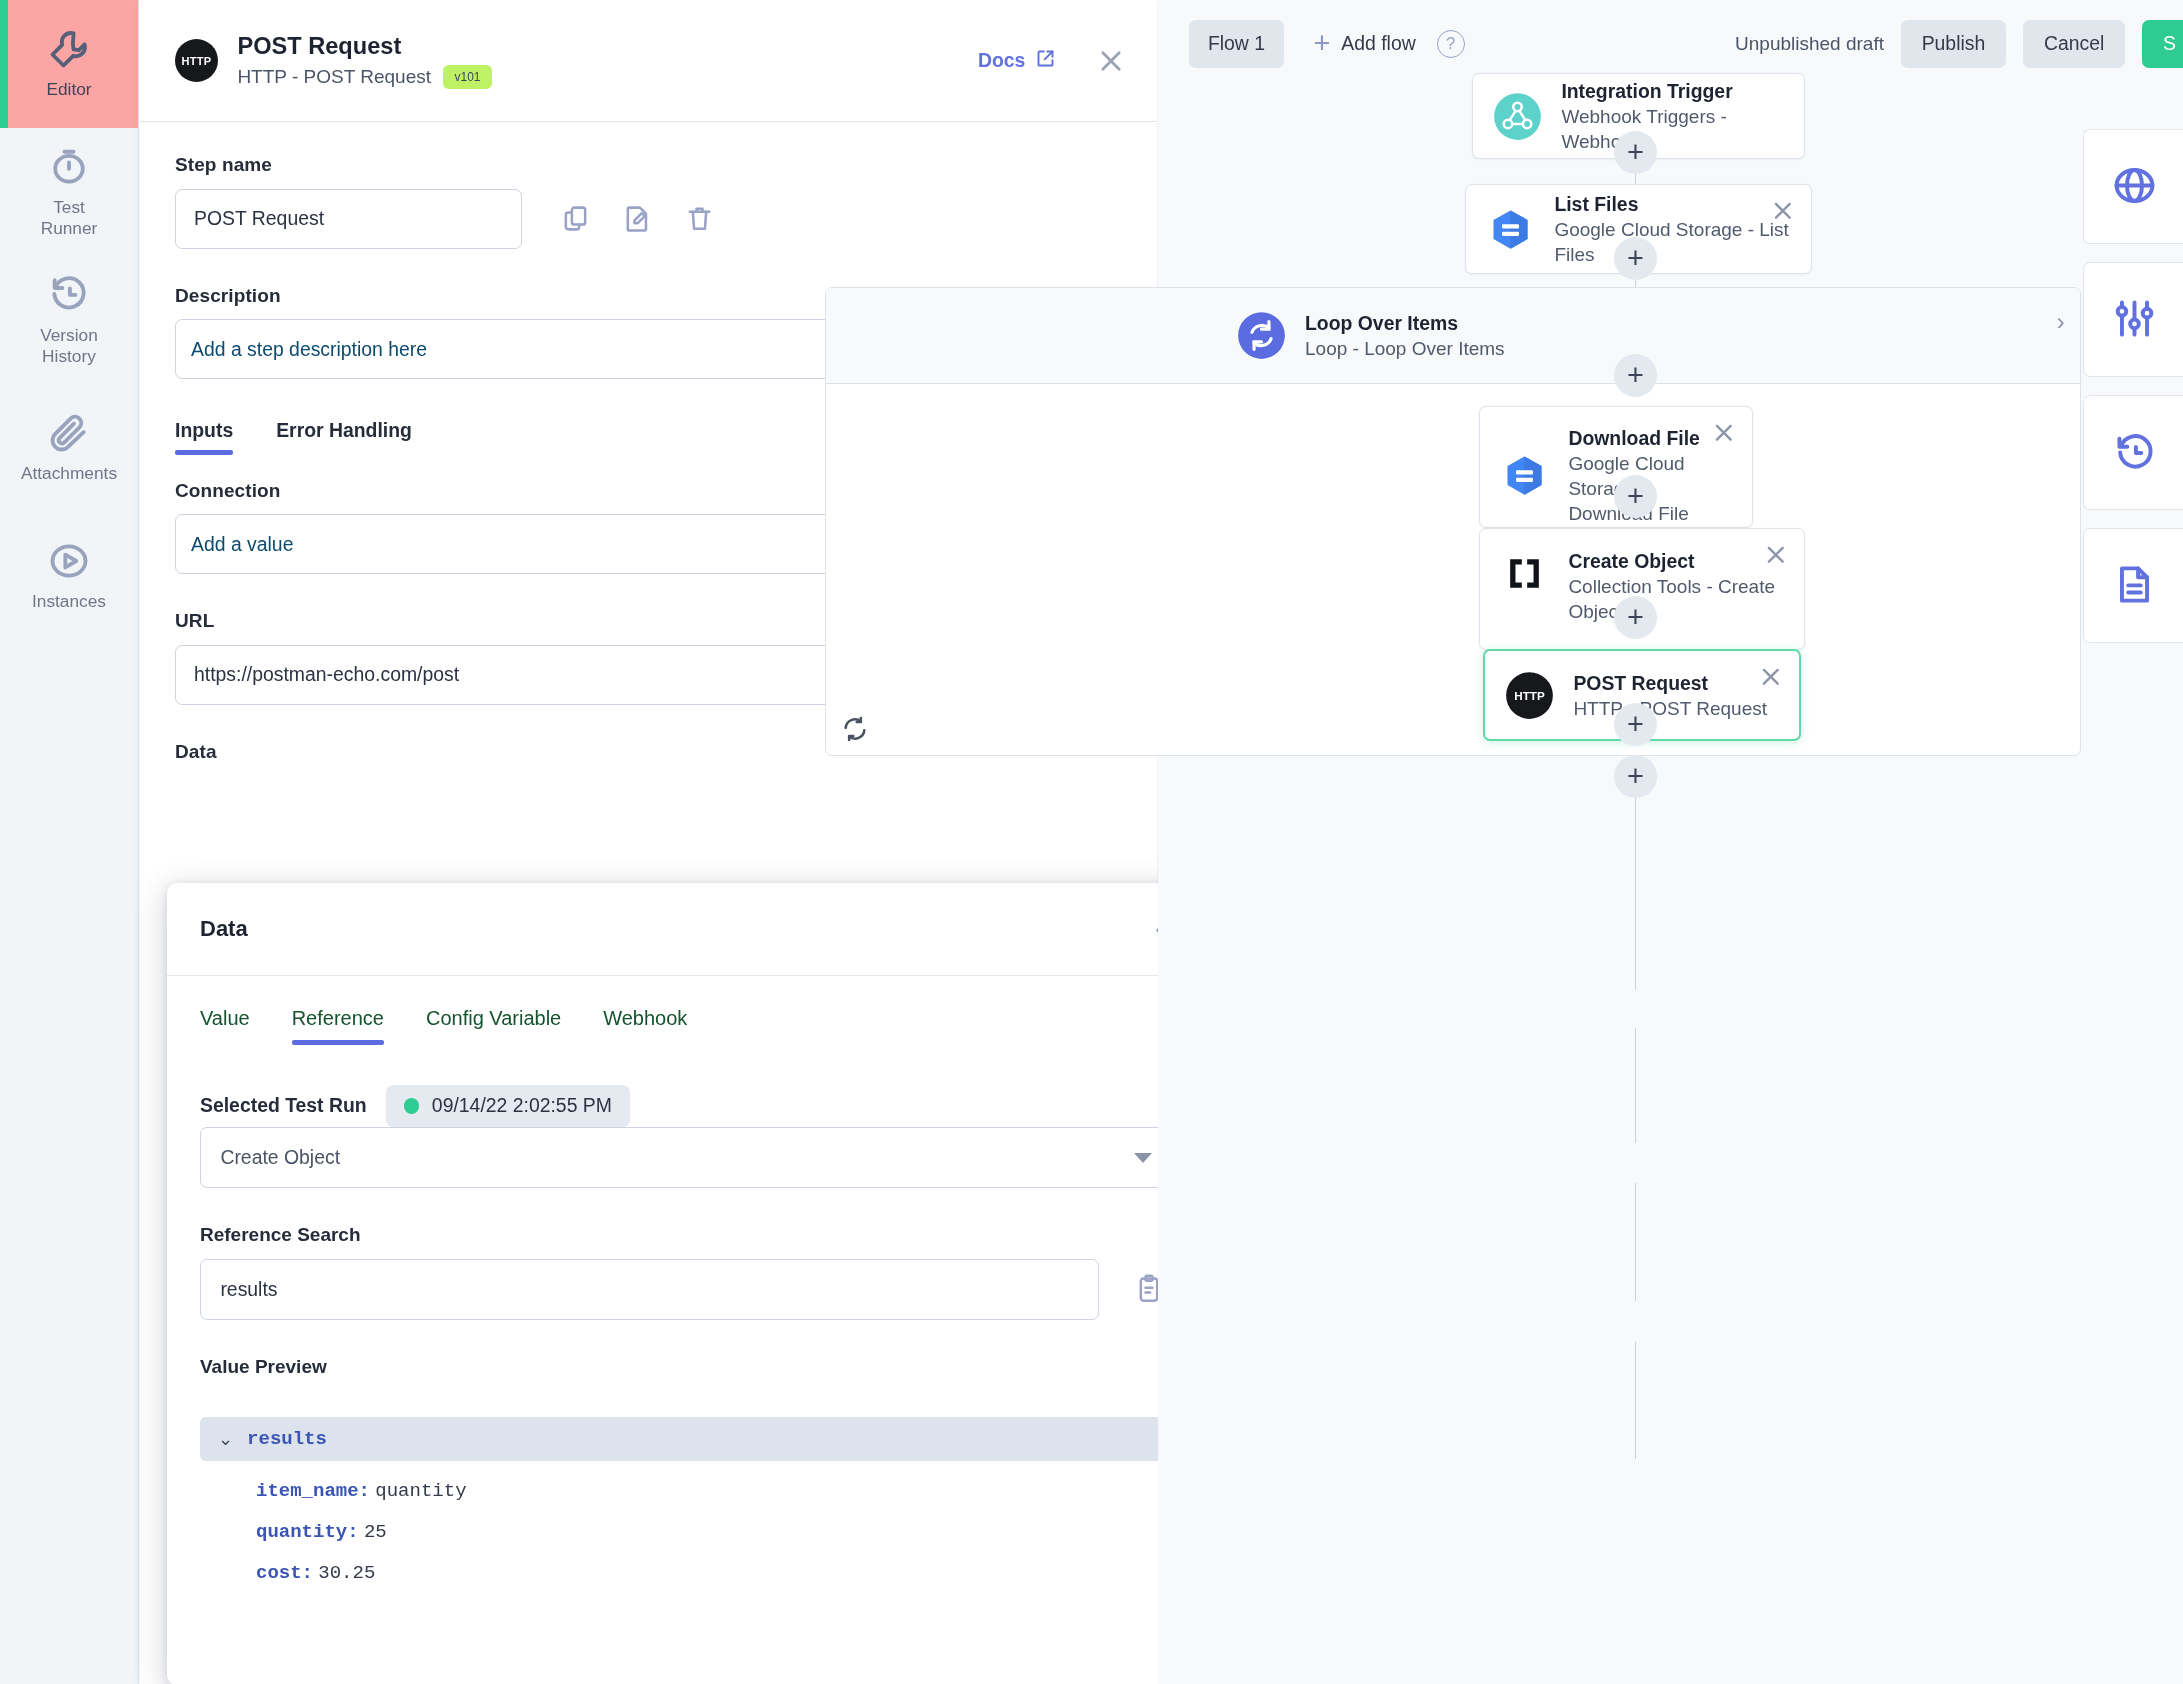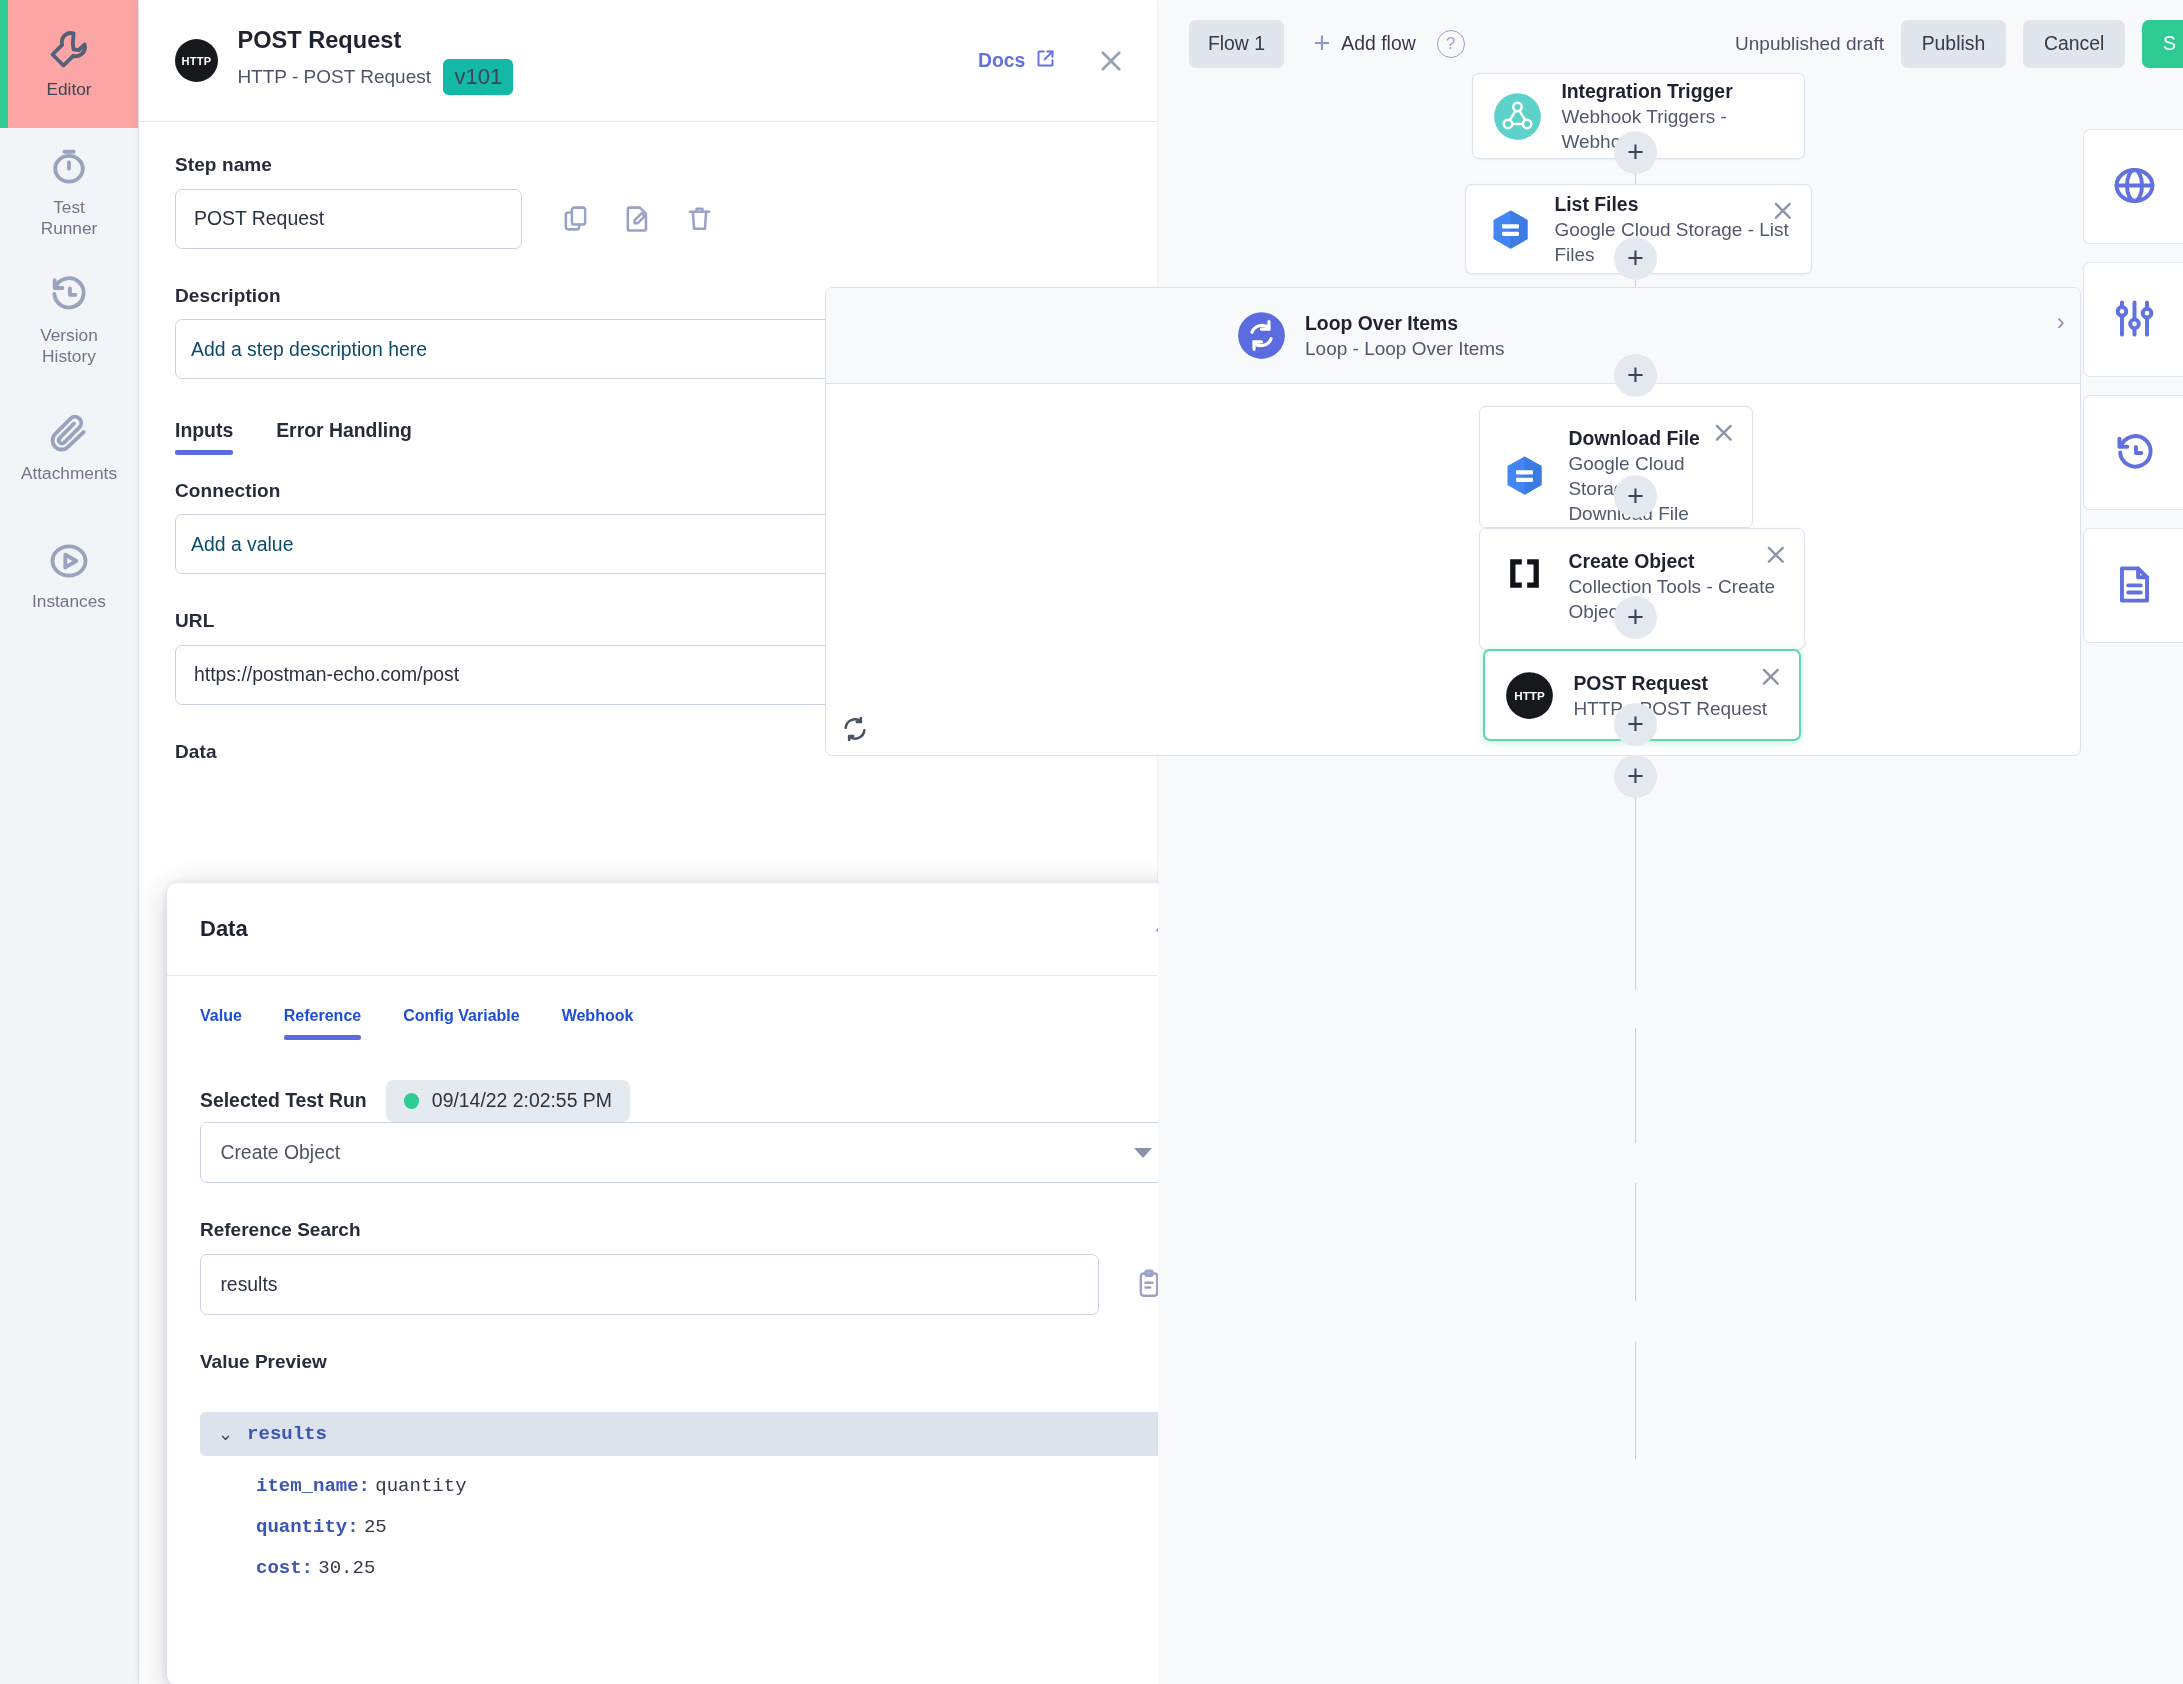--- a/index.html
+++ b/index.html
@@ -62,22 +62,22 @@
     background: #16181c;
     display: flex; align-items: center; justify-content: center;
     color: #fff; font-size: 11px; font-weight: 700; letter-spacing: 0.3px;
     flex: 0 0 auto;
   }
   .hdr-texts { margin-left: 19.4px; flex: 1 1 auto; }
   .hdr-title { font-size: 23.6px; font-weight: 700; color: #1d2330; line-height: 29px; }
   .hdr-sub-row { display: flex; align-items: center; gap: 12.5px; margin-top: 4.2px; }
   .hdr-sub { font-size: 19px; color: #4d5costing; color:#4c5568; }
   .version-chip {
-    background: #14b8a6; color: #3c4457;
-    font-size: 22px; padding: 4.9px 11px; border-radius: 5.6px;
+    background: #bef264; color: #3c4457;
+    font-size: 12px; padding: 4.9px 11px; border-radius: 5.6px;
   }
   .docs-link {
     display: flex; align-items: center; gap: 9.7px;
     color: #6271e0; font-size: 19.4px; font-weight: 600; cursor: pointer;
   }
   .docs-link svg { width: 21px; height: 21px; stroke: #6271e0; fill: none; stroke-width: 2.2; }
   .close-x {
     margin-left: 40px; width: 30.5px; height: 30.5px; cursor: pointer;
     display: flex; align-items: center; justify-content: center;
   }
@@ -128,21 +128,21 @@
     height: 93px; display: flex; align-items: center;
     padding: 0 33px; border-bottom: 1.4px solid #e3e7ee;
   }
   .modal-title { font-size: 22px; font-weight: 700; color: #1d2330; flex: 1 1 auto; }
   .modal-check { width: 29px; height: 29px; cursor: pointer; }
   .modal-check svg { width: 29px; height: 29px; stroke: #8f98c4; fill: none; stroke-width: 2.6; }
   .modal-body { padding: 30.5px 33px 0 33px; }
 
   .mtabs { display: flex; gap: 42px; }
   .mtab {
-    font-size: 16px; font-weight: 700; color: #1d4ed8;
+    font-size: 20px; font-weight: 400; color: #14532d;
     padding-bottom: 15.3px; cursor: pointer; position: relative;
   }
   .mtab.active::after {
     content: ""; position: absolute; left: 0; right: 0; bottom: 0;
     height: 4.9px; background: #5b6ce0; border-radius: 2.1px;
   }
 
   .testrun-row { display: flex; align-items: center; margin-top: 40px; }
   .testrun-label { font-size: 19.4px; font-weight: 700; color: #262c3a; }
   .testrun-chip {

